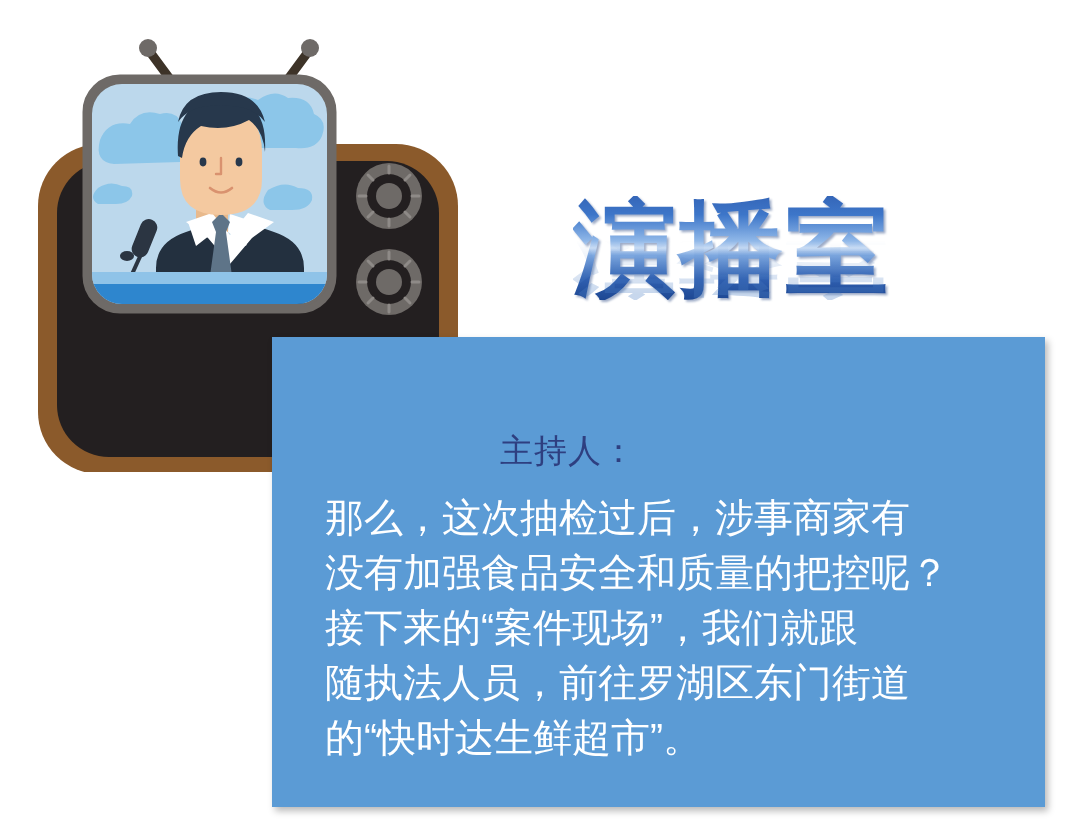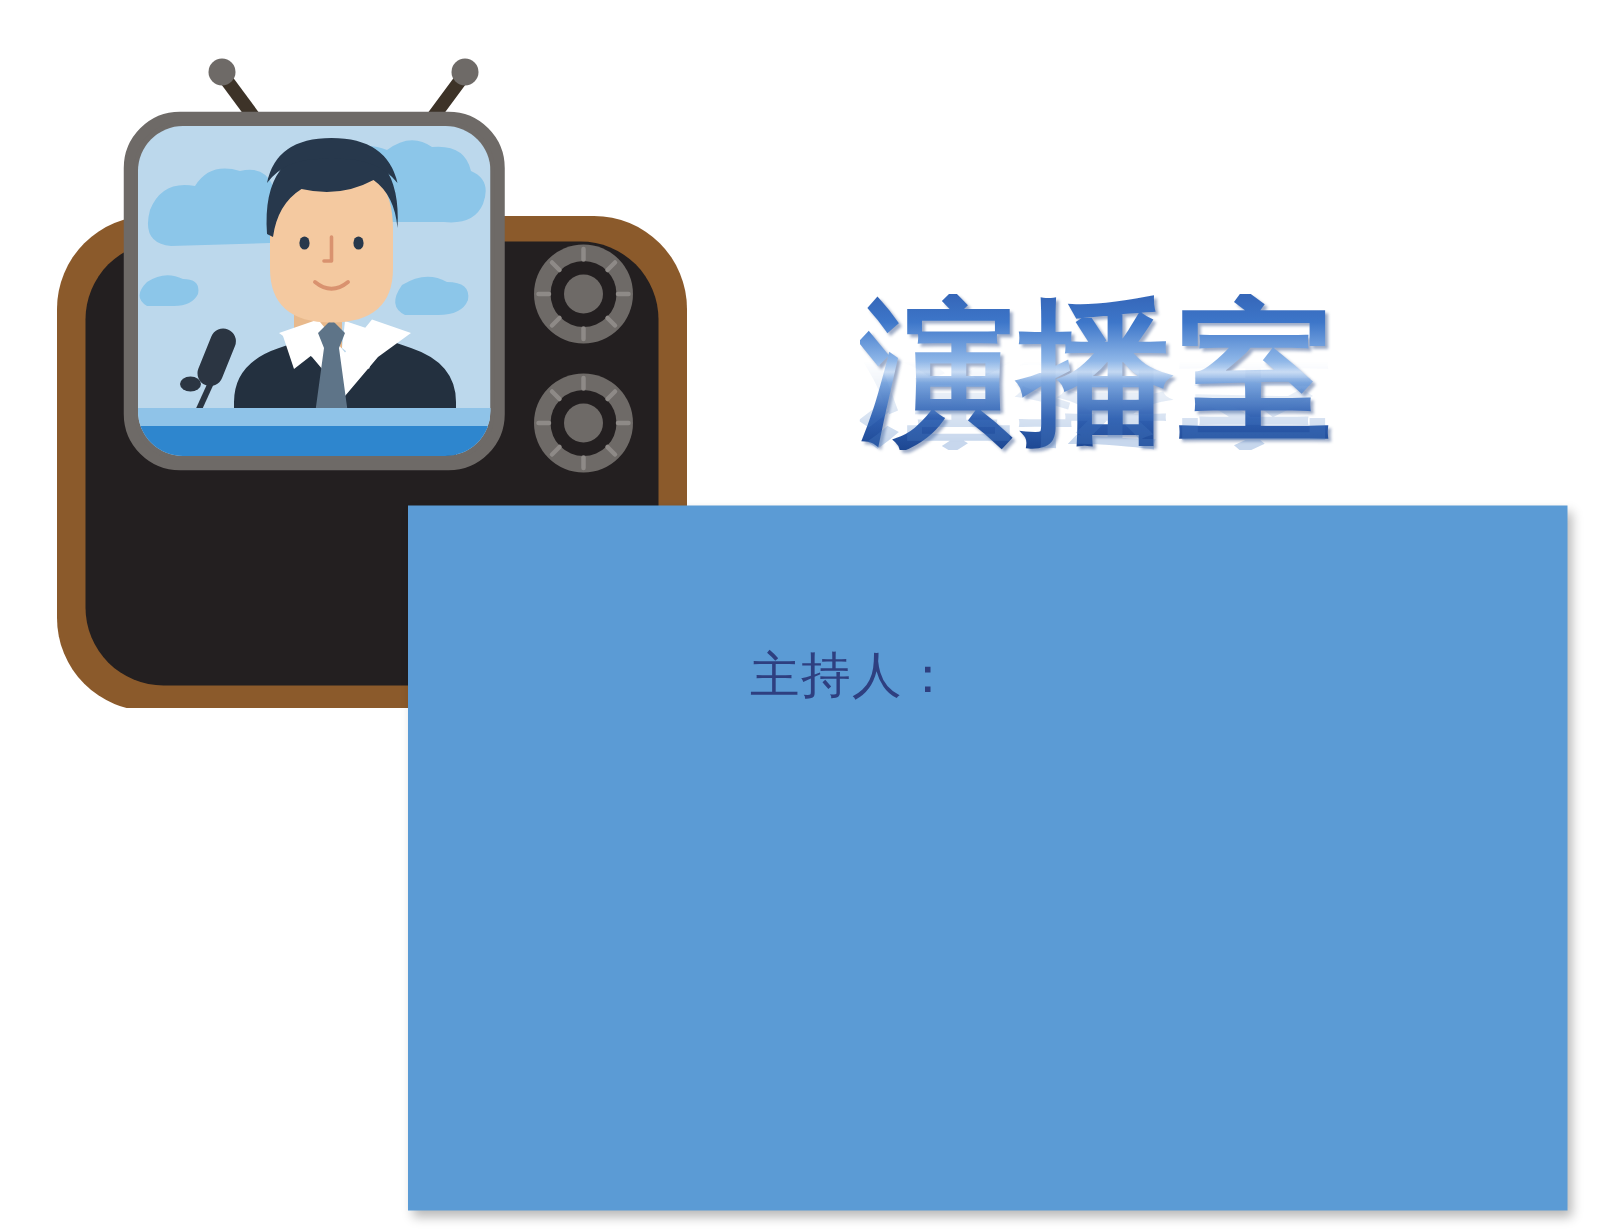--- a/index.html
+++ b/index.html
@@ -249,14 +249,19 @@
 
   <div class="title-wrap">
     <div class="title-main">演播室</div>
     <div class="title-reflection" aria-hidden="true">演播室</div>
   </div>
 
   <div class="dialogue-panel"></div>
 
   <div class="speaker-label">主持人：</div>
 
+  <div class="dialogue-body">那么，这次抽检过后，涉事商家有
+没有加强食品安全和质量的把控呢？
+接下来的“案件现场”，我们就跟
+随执法人员，前往罗湖区东门街道
+的“快时达生鲜超市”。</div>
 
 </div>
 
 </body></html>

